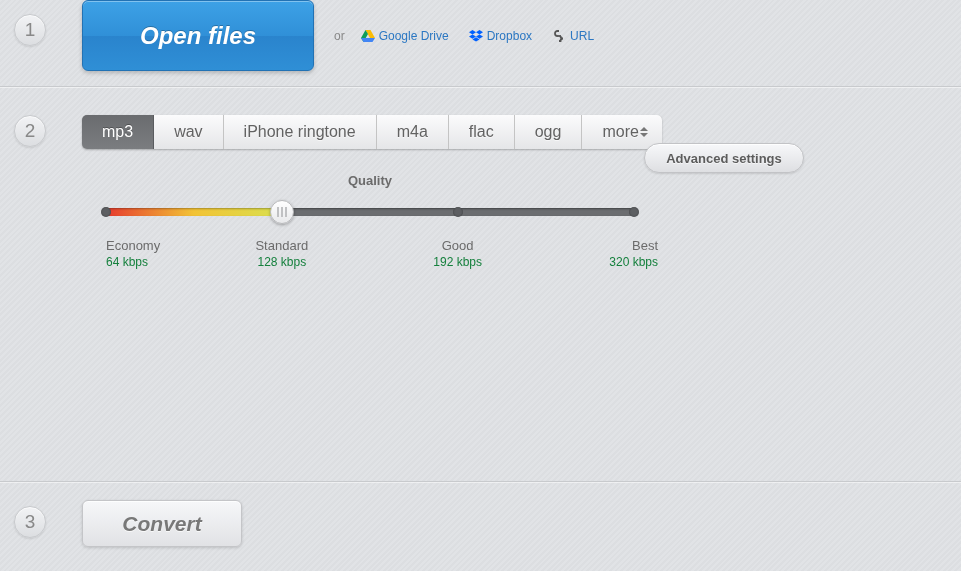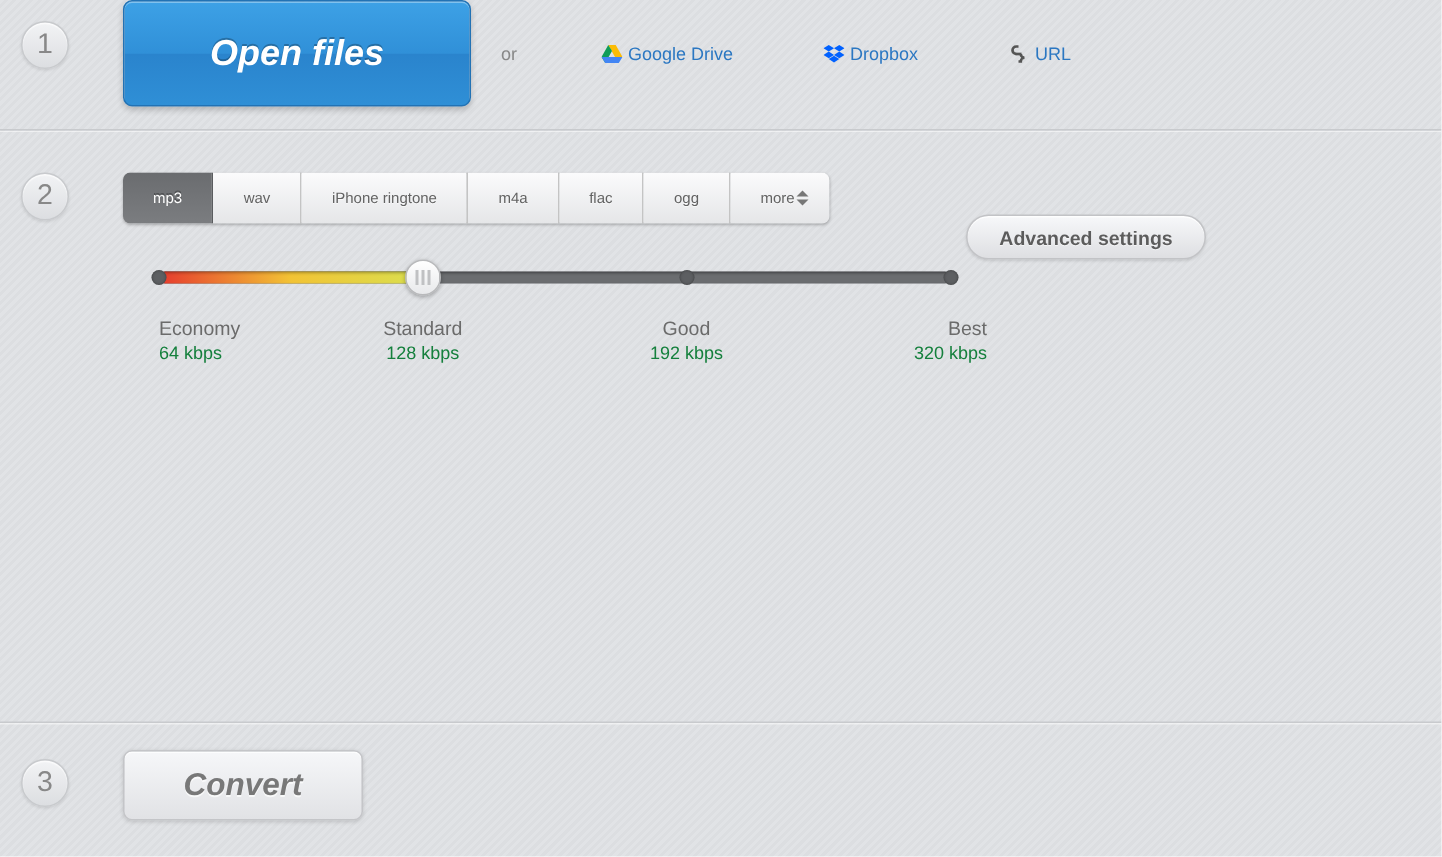--- a/index.html
+++ b/index.html
@@ -39,35 +39,35 @@
   border: 1px solid #2272b4;
   border-radius: 6px;
   box-shadow: inset 0 1px 0 rgba(255,255,255,0.35), 0 2px 4px rgba(0,0,0,0.2);
   color: #fff; font-size: 24px; font-weight: bold; font-style: italic;
   text-shadow: 0 -1px 0 rgba(0,0,0,0.25);
   cursor: pointer;
 }
 .or-label { color: #888; font-size: 12px; margin: 0 16px 0 20px; }
 .source-link { color: #2b77c2; font-size: 12px; cursor: pointer; margin-right: 20px; display: inline-flex; align-items: center; gap: 4px; }
 .source-link span.icon { display: inline-block; }
-.sources-row { display: flex; align-items: center; margin-top: 0; height: 71px; gap: 40px;}
+.sources-row { display: flex; align-items: center; margin-top: 0; height: 71px;}
 .section-1 .step-content { display: flex; align-items: center; }
 
 
 .format-tabs {
   display: inline-flex;
   border-radius: 5px;
   overflow: hidden;
   box-shadow: 0 1px 2px rgba(0,0,0,0.25), inset 0 0 0 1px rgba(0,0,0,0.15);
 }
 .format-tab {
   padding: 0 20px; height: 34px;
   display: flex; align-items: center; justify-content: center;
   background: linear-gradient(to bottom,#fbfbfc,#e5e6e8);
-  color: #626262; font-size: 10px;
+  color: #626262; font-size: 16px;
   border-right: 1px solid #c4c4c4;
   cursor: pointer;
   text-shadow: 0 1px 0 rgba(255,255,255,0.6);
 }
 .format-tab.active {
   background: linear-gradient(to bottom,#6a6c6f,#7b7d80);
   color: #fff;
   text-shadow: 0 -1px 0 rgba(0,0,0,0.3);
   border-right-color: #5a5c5f;
 }
@@ -209,20 +209,21 @@
       <div class="format-tab">m4a</div>
       <div class="format-tab">flac</div>
       <div class="format-tab">ogg</div>
       <div class="format-tab more">
         <span>more</span>
         <span class="updown-icon"></span>
       </div>
     </div>
 
     <div class="quality-panel">
+      <div class="quality-title">Quality</div>
       <div class="slider-track-wrap">
         <div class="slider-bg"></div>
         <div class="slider-fill" id="slider-fill" style="width: 33.3%;"></div>
         <div class="slider-dot" style="left:0%"></div>
         <div class="slider-dot" style="left:66.6%"></div>
         <div class="slider-dot" style="left:100%"></div>
         <div class="slider-handle" id="slider-handle" style="left: 33.3%;">
             <span class="mid"></span>
           </div>
       </div>

